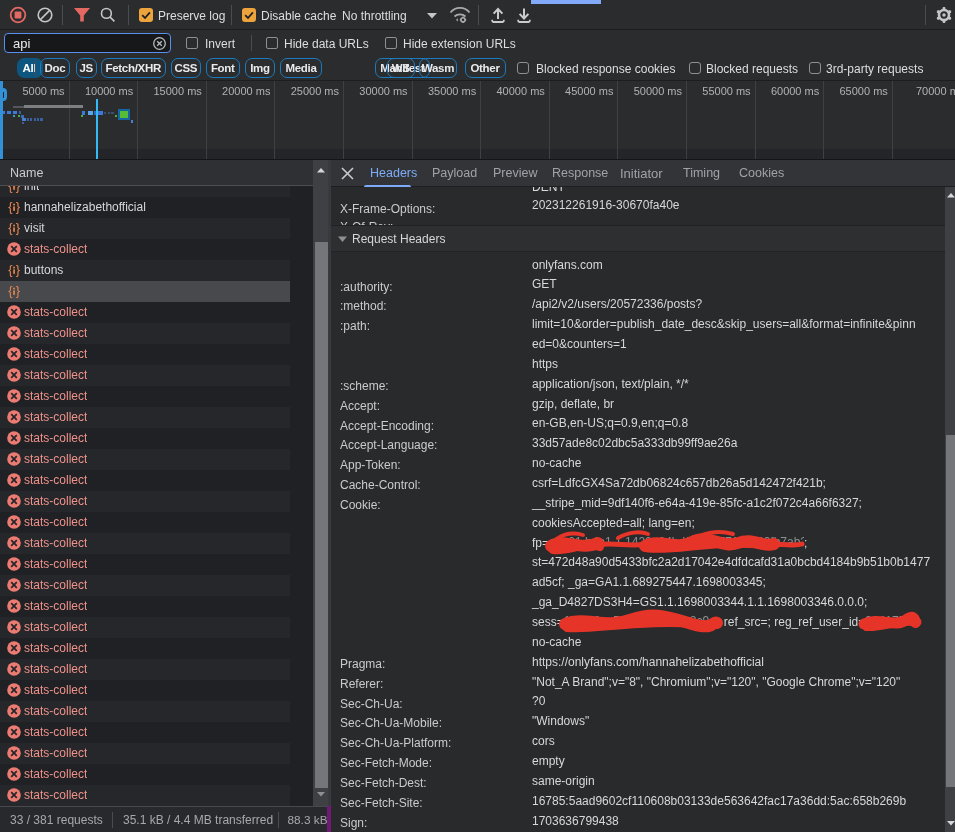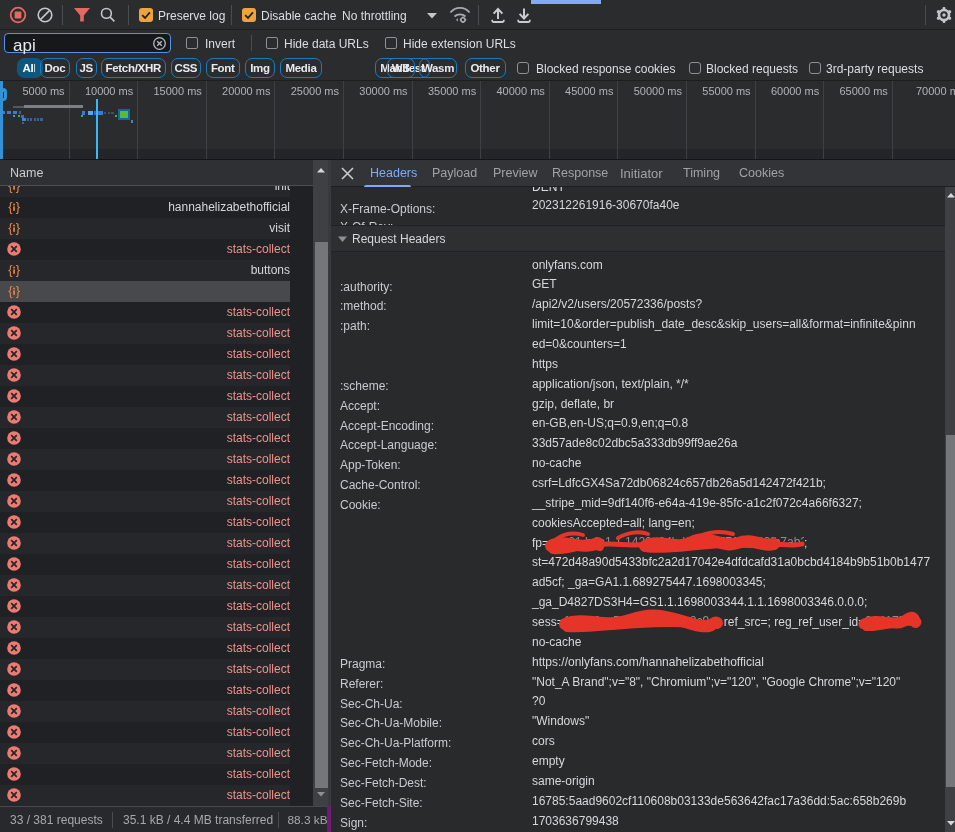--- a/index.html
+++ b/index.html
@@ -6,21 +6,21 @@
   #app{position:relative;width:955px;height:832px;overflow:hidden;
        font-family:"Liberation Sans",sans-serif;background:#701a75;color:#dcdee1;}
   .abs{position:absolute;}
   .lbl{font-size:12px;color:#dcdee1;white-space:nowrap;}
   .vdiv{position:absolute;width:1px;background:#4a4c4f;}
   .cb{position:absolute;width:12px;height:12px;border:1.5px solid #8e9194;border-radius:2px;box-sizing:border-box;background:transparent;}
   .cbon{position:absolute;width:14px;height:14px;border-radius:3px;background:#eea43c;}
   .pill{position:absolute;top:57.5px;height:20px;border:1.5px solid #1b7bc0;border-radius:7px;
         box-sizing:border-box;color:#e8eaed;font-size:11.5px;font-weight:bold;
         display:flex;align-items:center;justify-content:center;background:transparent;letter-spacing:-0.3px;}
-  .row{position:absolute;left:0;width:290px;height:21px;display:flex;align-items:center;justify-content:flex-end;}
+  .row{position:absolute;left:0;width:290px;height:21px;display:flex;align-items:center;}
   .row .nm{font-size:12px;color:#d5d7da;margin-left:24px;white-space:nowrap;overflow:hidden;text-overflow:ellipsis;max-width:284px;}
   .row.err .nm{color:#ef928b;}
   .ric{position:absolute;left:7px;top:3.5px;width:14px;height:14px;}
   .gl{position:absolute;top:0;width:1px;height:79px;background:#3f4043;}
   .tl{position:absolute;top:4px;font-size:11px;color:#b0b3b6;white-space:nowrap;}
   .wb{position:absolute;height:5px;background:#3c79d8;}
   .hrow{height:19.87px;font-size:12px;color:#d6d8da;white-space:nowrap;display:flex;align-items:center;}
   .hn{display:inline-block;width:192px;flex:none;color:#c9cbce;margin-top:44px;}
   .hv{color:#d6d8da;}
   .dim{display:inline-block;overflow:hidden;white-space:nowrap;color:#8d9093;vertical-align:-3px;height:15px;}
@@ -101,21 +101,21 @@
       <rect x="7.6" y="1" width="2.8" height="3.4" rx="0.9" transform="rotate(180 9 9)"></rect>
       <rect x="7.6" y="1" width="2.8" height="3.4" rx="0.9" transform="rotate(240 9 9)"></rect>
       <rect x="7.6" y="1" width="2.8" height="3.4" rx="0.9" transform="rotate(300 9 9)"></rect>
     </g>
     <circle cx="9" cy="9" r="5" fill="none" stroke="#c3c6c9" stroke-width="2.6"></circle>
     <circle cx="9" cy="9" r="1.7" fill="#c3c6c9"></circle>
   </svg>
 
   <div class="abs" style="left:0;top:30px;width:955px;height:26px;background:#2b2c2e;"></div>
   <div class="abs" style="left:4px;top:33px;width:167px;height:20px;background:#17181a;border:1.5px solid #5a8ef0;border-radius:4px;box-sizing:border-box;"></div>
-  <div class="abs" style="left:13px;top:36px;font-size:17px;color:#e8eaed;">api</div>
+  <div class="abs" style="left:13px;top:36px;font-size:13px;color:#e8eaed;">api</div>
   <svg class="abs" style="left:153px;top:37px;" width="13" height="13">
     <circle cx="6.5" cy="6.5" r="5.8" fill="none" stroke="#b9bcbf" stroke-width="1.3"></circle>
     <path d="M4.2,4.2 L8.8,8.8 M8.8,4.2 L4.2,8.8" stroke="#b9bcbf" stroke-width="1.3"></path>
   </svg>
   <div class="cb" style="left:186px;top:37px;"></div>
   <div class="abs lbl" style="left:205px;top:37px;">Invert</div>
   <div class="vdiv" style="left:251px;top:35px;height:16px;"></div>
   <div class="cb" style="left:266px;top:37px;"></div>
   <div class="abs lbl" style="left:284px;top:37px;">Hide data URLs</div>
   <div class="cb" style="left:385px;top:37px;"></div>

